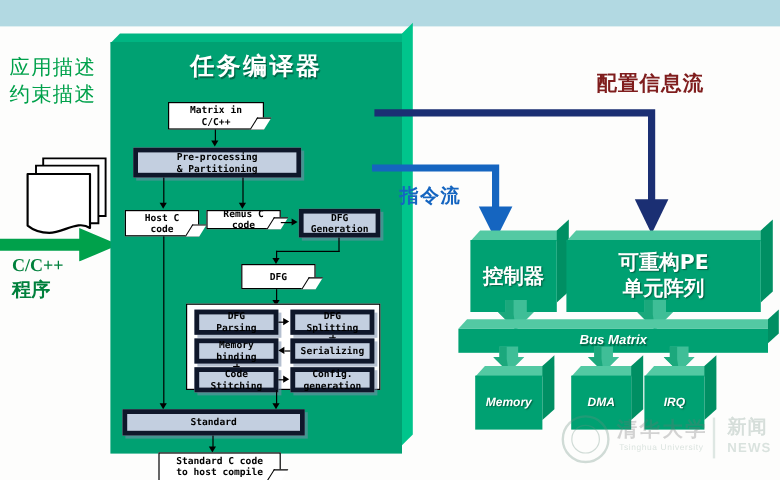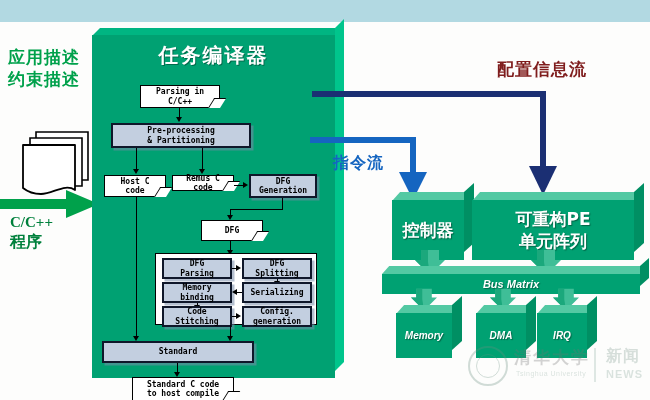--- a/index.html
+++ b/index.html
@@ -4,21 +4,21 @@
 <style>
   html,body{margin:0;padding:0;background:#fff;}
   body{width:650px;height:400px;overflow:hidden;
        font-family:"Liberation Sans","DejaVu Sans",sans-serif;}
   #canvas{position:relative;width:650px;height:400px;background:#fdfdfc;overflow:hidden;}
 
   .strip-top{position:absolute;left:0;top:0;width:650px;height:22px;background:#b2d9e2;}
   .strip-bot{position:absolute;left:0;bottom:0;width:650px;height:22px;background:#fdfdfc;}
 
   
-  .cn-green{color:#00a14b;font-weight:bold;font-family:"DejaVu Sans",sans-serif;}
+  .cn-green{color:#00a14b;font-weight:normal;font-family:"DejaVu Sans",sans-serif;}
   #app-desc{position:absolute;left:8px;top:46px;font-size:17px;line-height:22px;letter-spacing:1px;}
   #ccpp-label{position:absolute;left:10px;top:212px;font-size:15px;line-height:20px;font-family:"Liberation Serif",serif;font-weight:bold;color:#00803c;}
   #ccpp-label .cn{font-family:"DejaVu Sans",sans-serif;font-size:16px;}
 
   
   #doc-stack{position:absolute;left:14px;top:128px;width:86px;height:80px;}
   
   #green-arrow{position:absolute;left:0px;top:190px;width:100px;height:28px;}
 
   
@@ -33,21 +33,21 @@
       text-shadow:1px 1px 0 #00694a;}
 
   
   .mono{font-family:"DejaVu Sans Mono","Liberation Mono",monospace;font-size:8px;
         line-height:9.5px;font-weight:bold;color:#000;text-align:center;}
   .doc-node{position:absolute;background:#fff;border:1.2px solid #000;
       display:flex;align-items:center;justify-content:center;box-sizing:border-box;}
   .doc-node .corner{position:absolute;right:-1px;bottom:-1px;width:11px;height:9px;
       background:#fff;border-left:1.2px solid #000;border-top:1.2px solid #000;
       transform:skewX(-32deg);transform-origin:bottom right;}
-  .proc-node{position:absolute;background:#c3cfe0;border:2px solid #0f172a;
+  .proc-node{position:absolute;background:#c3cfe0;border:4px solid #0f172a;
       display:flex;align-items:center;justify-content:center;box-sizing:border-box;
       box-shadow:2.5px 2.5px 0 rgba(120,140,170,.55);}
   .inner-white{position:absolute;background:#fff;border:1px solid #000;box-sizing:border-box;}
 
   
   .vline{position:absolute;background:#000;width:1.4px;}
   .hline{position:absolute;background:#000;height:1.4px;}
   .arw-d{position:absolute;width:0;height:0;border-left:3.5px solid transparent;
       border-right:3.5px solid transparent;border-top:5px solid #000;}
   .arw-r{position:absolute;width:0;height:0;border-top:3.5px solid transparent;
@@ -121,21 +121,21 @@
   </div>
 
   <div id="compiler-panel">
     <div class="panel-top3d"></div>
     <div class="panel-right3d"></div>
     <div class="panel-face"></div>
 
     <div id="panel-title">任务编译器</div>
 
     <div class="doc-node mono" style="left:48px;top:57px;width:80px;height:23px;">
-      <span style="white-space:pre-line;">Parsing in
+      <span style="white-space:pre-line;">Matrix in
 C/C++</span>
       <span class="corner"></span>
     </div>
     <div class="vline" style="left:87px;top:80px;height:10px;"></div>
     <div class="arw-d" style="left:84px;top:89px;"></div>
 
     <div class="proc-node mono" style="left:19px;top:95px;width:140px;height:25px;">
       <span style="white-space:pre-line;">Pre-processing
 &amp; Partitioning</span>
     </div>

